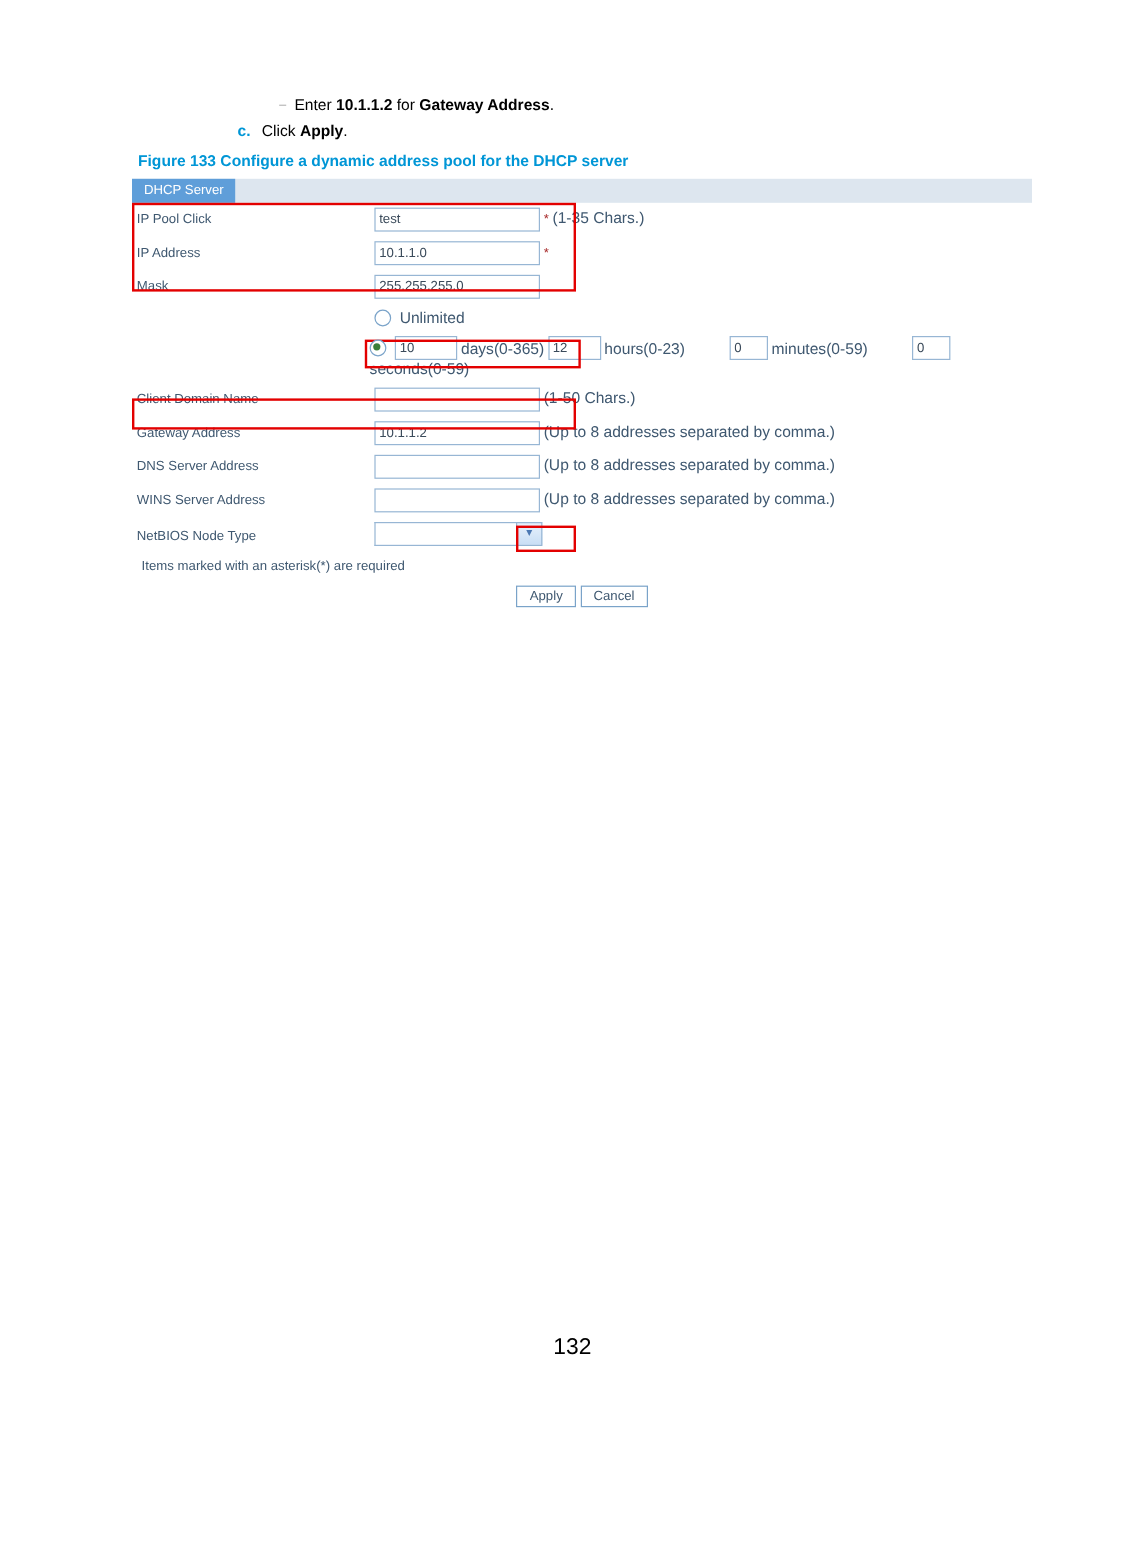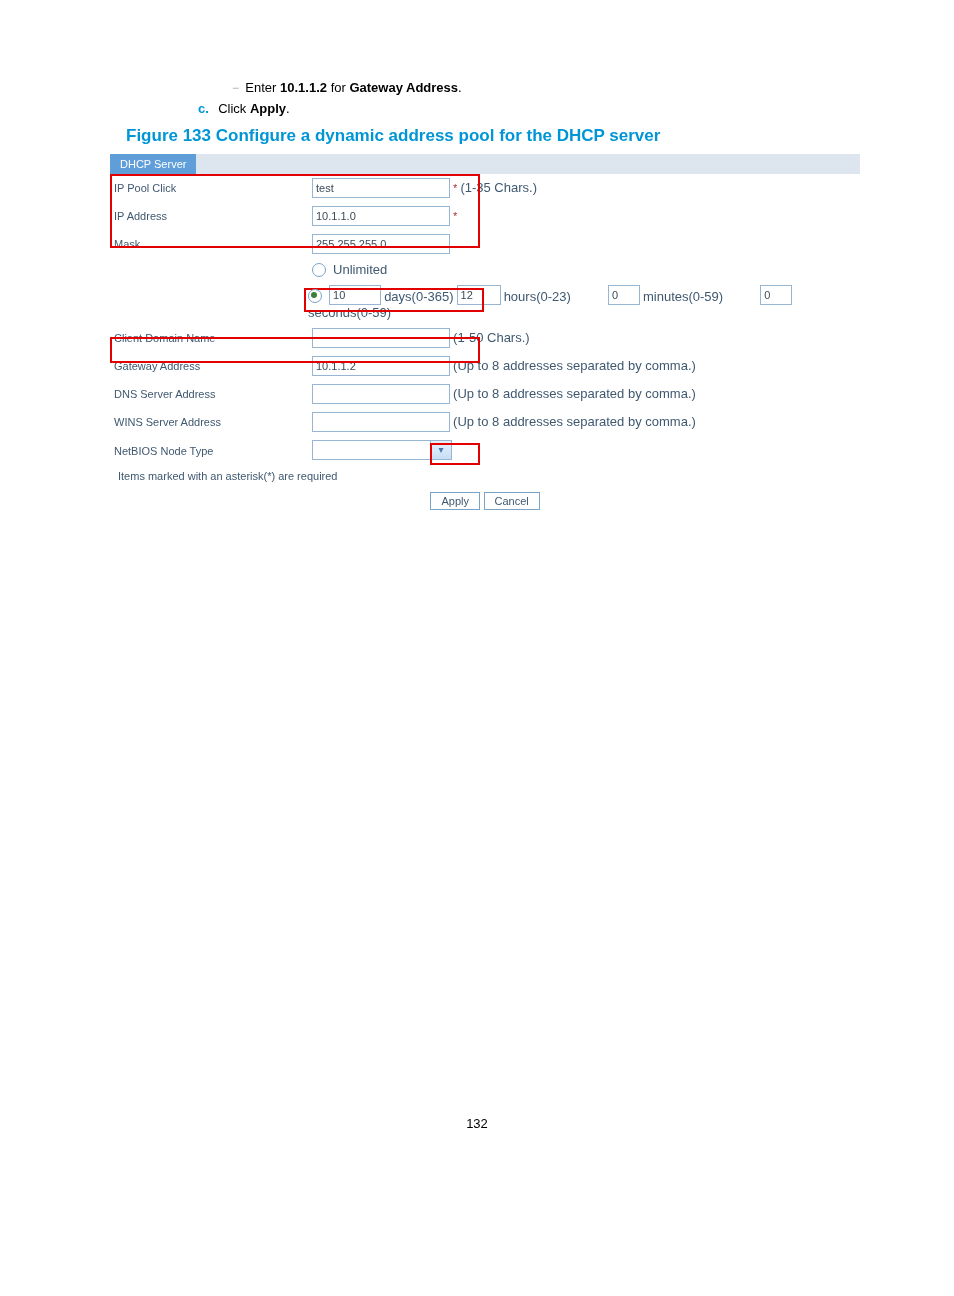--- a/index.html
+++ b/index.html
@@ -15,21 +15,21 @@
     padding: 80px 110px 40px 110px;
     box-sizing: border-box;
     width: 954px;
   }
   .bull-line { margin: 0 0 6px 0; padding-left: 122px; }
   .dash { color: #b0b0b0; display:inline-block; width:10px; text-align:left; }
   .body-text { font-family: Arial, sans-serif; font-size: 13px; text-align: center; }
   .bold { font-weight: bold; }
   .step-line { margin: 0 0 0 0; padding-left: 88px; }
   .step-c { color: #0096d6; font-weight: bold; font-family: Arial, sans-serif; font-size: 13px; margin-right: 6px; }
-  .fig-caption { color: #0096d6; font-weight: bold; font-family: Arial, sans-serif; font-size: 17px; margin: 10px 0 8px 16px; }
+  .fig-caption { color: #0096d6; font-weight: bold; font-family: Arial, sans-serif; font-size: 13px; margin: 10px 0 8px 5px; }
 
   .screenshot-wrap {
     margin-top: 6px;
     width: 750px;
   }
   .tab-bar {
     background: #dde6ef;
     height: 20px;
     display: flex;
     align-items: flex-end;
@@ -114,21 +114,21 @@
     padding: 2px 10px;
     min-width: 50px;
     font-family: Tahoma, Arial, sans-serif;
     text-align: center;
   }
 
   
   .hl { position: relative; }
   .hl-box { position:absolute; border:2px solid #e30000; pointer-events:none; box-sizing:border-box; }
 
-  .page-num { text-align:center; font-size:13px; margin-top: 600px; }
+  .page-num { text-align:center; font-size:19px; margin-top: 600px; }
   .hint { color:#3f5870; font-size:13px; }
   .star { color:#aa3030; font-size:11px; }
 
   .dur-row td.valcell { padding-left:0; }
   .gap-right { margin-right: 34px; }
 </style>
 </head>
 <body>
 
 <div class="page">

